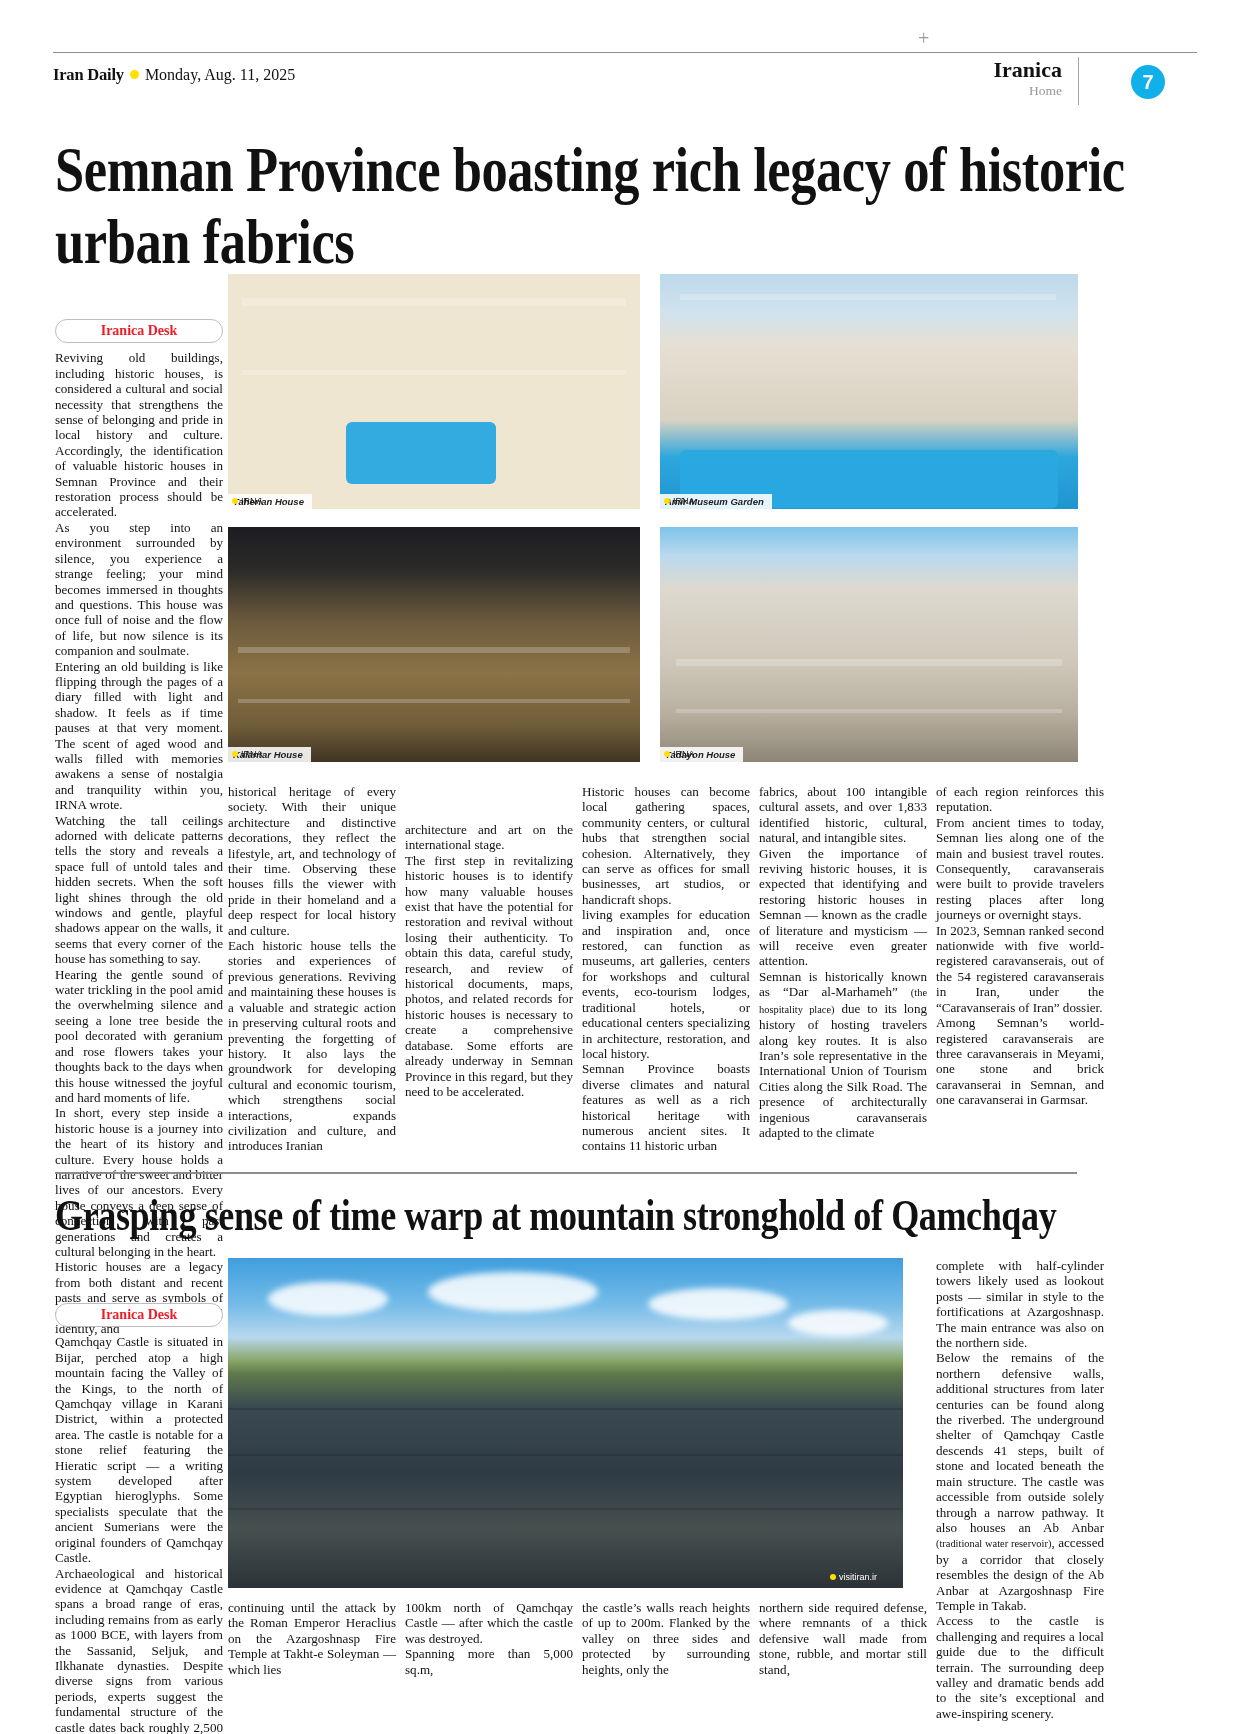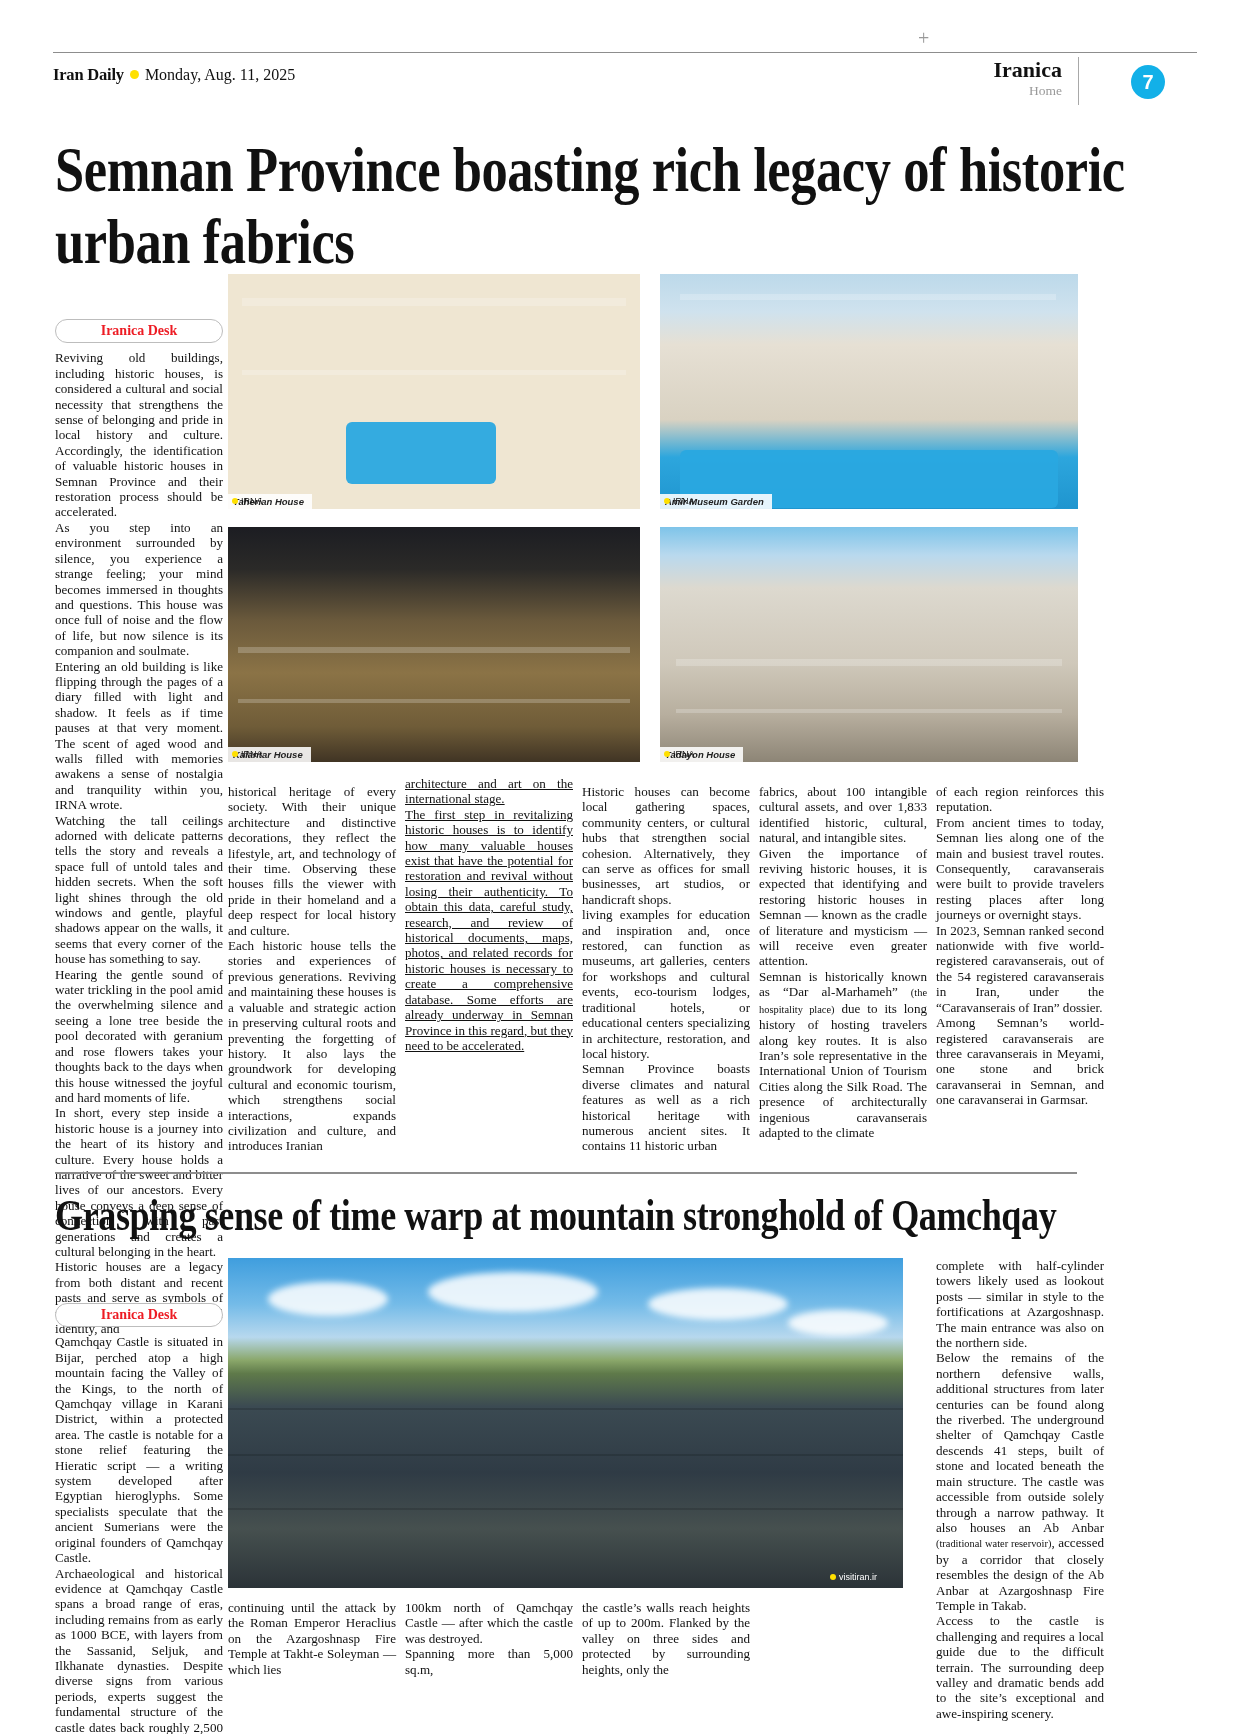--- a/index.html
+++ b/index.html
@@ -178,21 +178,21 @@
     <p>Hearing the gentle sound of water trickling in the pool amid the overwhelming silence and seeing a lone tree beside the pool decorated with geranium and rose flowers takes your thoughts back to the days when this house witnessed the joyful and hard moments of life.</p>
     <p>In short, every step inside a historic house is a journey into the heart of its history and culture. Every house holds a narrative of the sweet and bitter lives of our ancestors. Every house conveys a deep sense of connection with past generations and creates a cultural belonging in the heart.</p>
     <p>Historic houses are a legacy from both distant and recent pasts and serve as symbols of the authenticity, cultural identity, and</p>
   </div>
 
   <div class="col" style="left:228px; top:784px; width:168px;">
     <p>historical heritage of every society. With their unique architecture and distinctive decorations, they reflect the lifestyle, art, and technology of their time. Observing these houses fills the viewer with pride in their homeland and a deep respect for local history and culture.</p>
     <p>Each historic house tells the stories and experiences of previous generations. Reviving and maintaining these houses is a valuable and strategic action in preserving cultural roots and preventing the forgetting of history. It also lays the groundwork for developing cultural and economic tourism, which strengthens social interactions, expands civilization and culture, and introduces Iranian</p>
   </div>
 
-  <div class="col" style="left:405px; top:776px; width:168px;text-decoration:underline;">
+  <div class="col" style="left:405px; top:822px; width:168px;">
     <p>architecture and art on the international stage.</p>
     <p>The first step in revitalizing historic houses is to identify how many valuable houses exist that have the potential for restoration and revival without losing their authenticity. To obtain this data, careful study, research, and review of historical documents, maps, photos, and related records for historic houses is necessary to create a comprehensive database. Some efforts are already underway in Semnan Province in this regard, but they need to be accelerated.</p>
   </div>
 
   <div class="col" style="left:582px; top:784px; width:168px;">
     <p>Historic houses can become local gathering spaces, community centers, or cultural hubs that strengthen social cohesion. Alternatively, they can serve as offices for small businesses, art studios, or handicraft shops.</p>
     <p>living examples for education and inspiration and, once restored, can function as museums, art galleries, centers for workshops and cultural events, eco-tourism lodges, traditional hotels, or educational centers specializing in architecture, restoration, and local history.</p>
     <p>Semnan Province boasts diverse climates and natural features as well as a rich historical heritage with numerous ancient sites. It contains 11 historic urban</p>
   </div>
 
@@ -240,20 +240,23 @@
 
   <div class="col" style="left:405px; top:1600px; width:168px;">
     <p>100km north of Qamchqay Castle — after which the castle was destroyed.</p>
     <p>Spanning more than 5,000 sq.m,</p>
   </div>
 
   <div class="col" style="left:582px; top:1600px; width:168px;">
     <p>the castle’s walls reach heights of up to 200m. Flanked by the valley on three sides and protected by surrounding heights, only the</p>
   </div>
 
+  <div class="col" style="left:759px; top:1600px; width:168px;">
+    <p>northern side required defense, where remnants of a thick defensive wall made from stone, rubble, and mortar still stand,</p>
+  </div>
 
   <div class="col" style="left:936px; top:1258px; width:168px;">
     <p>complete with half-cylinder towers likely used as lookout posts — similar in style to the fortifications at Azargoshnasp. The main entrance was also on the northern side.</p>
     <p><span>Below the remains of the northern defensive walls, additional structures from later centuries can be found along the riverbed. The underground shelter of Qamchqay Castle descends 41 steps, built of stone and located beneath the main structure. The castle was accessible from outside solely through a narrow pathway. It also houses an Ab Anbar </span><span class="small-note">(traditional water reservoir)</span><span>, accessed by a corridor that closely resembles the design of the Ab Anbar at Azargoshnasp Fire Temple in Takab.</span></p>
     <p>Access to the castle is challenging and requires a local guide due to the difficult terrain. The surrounding deep valley and dramatic bends add to the site’s exceptional and awe-inspiring scenery.</p>
   </div>
 
 </div>
 
 </body></html>

